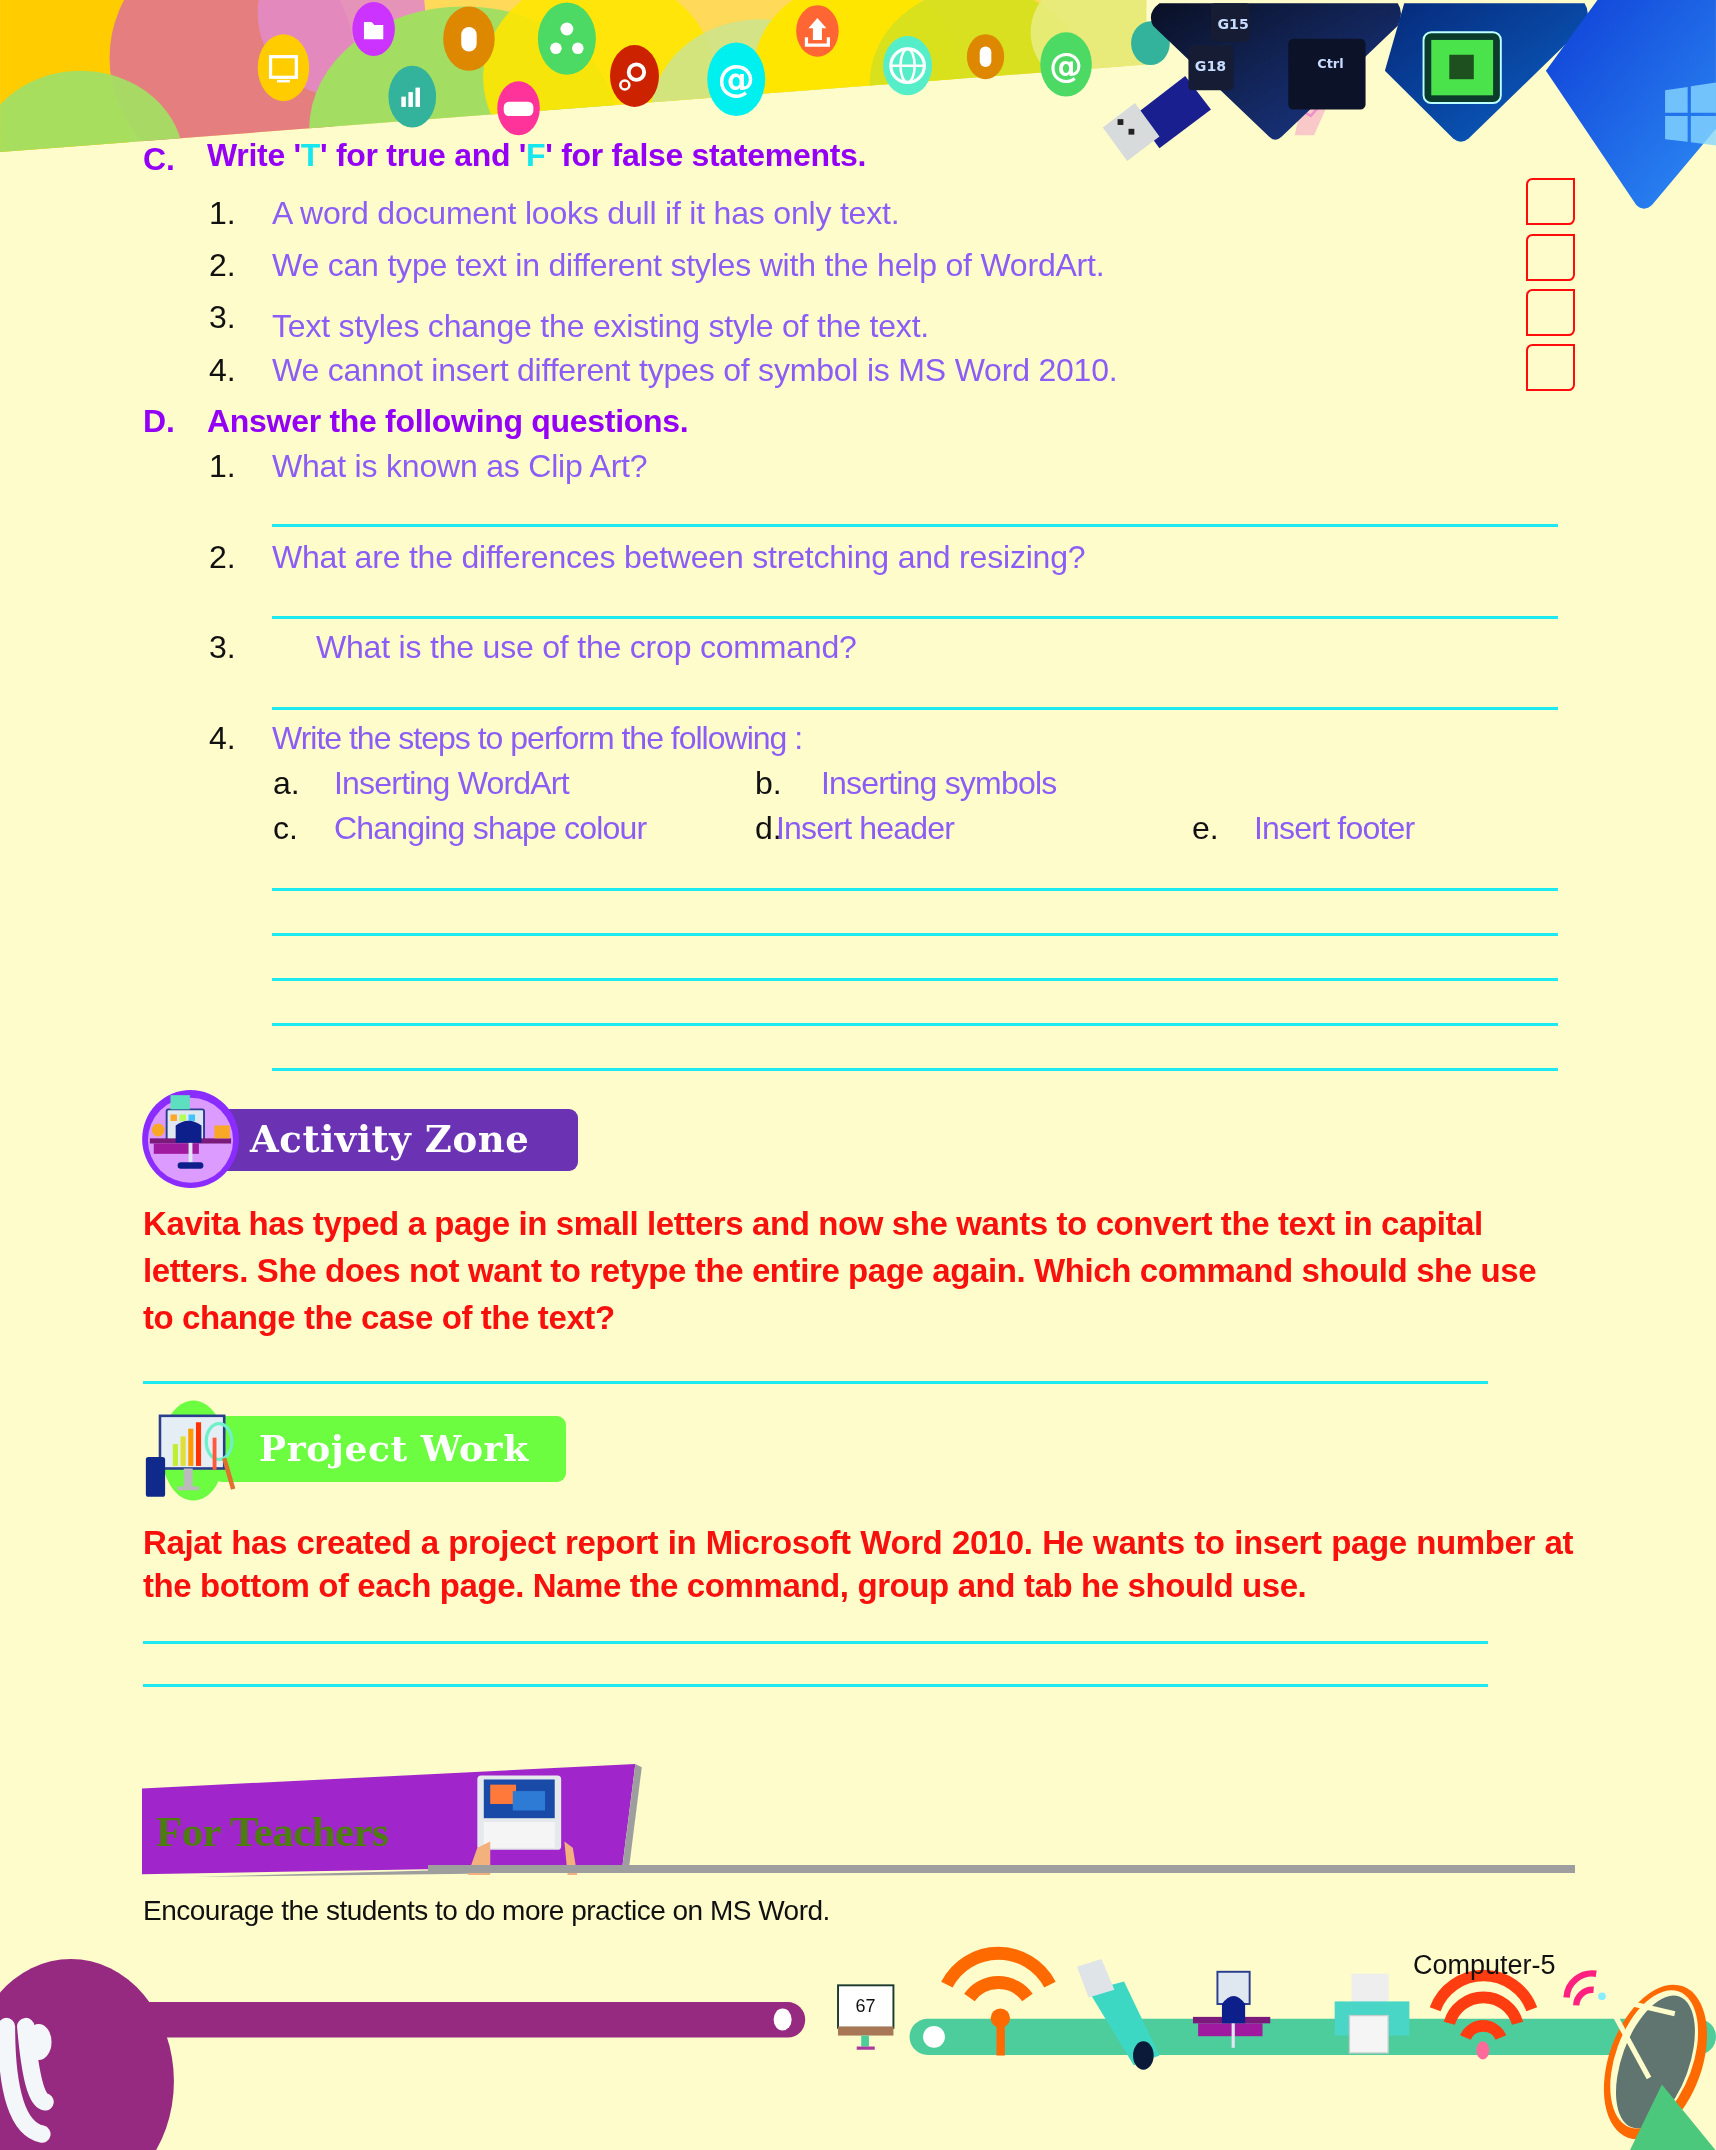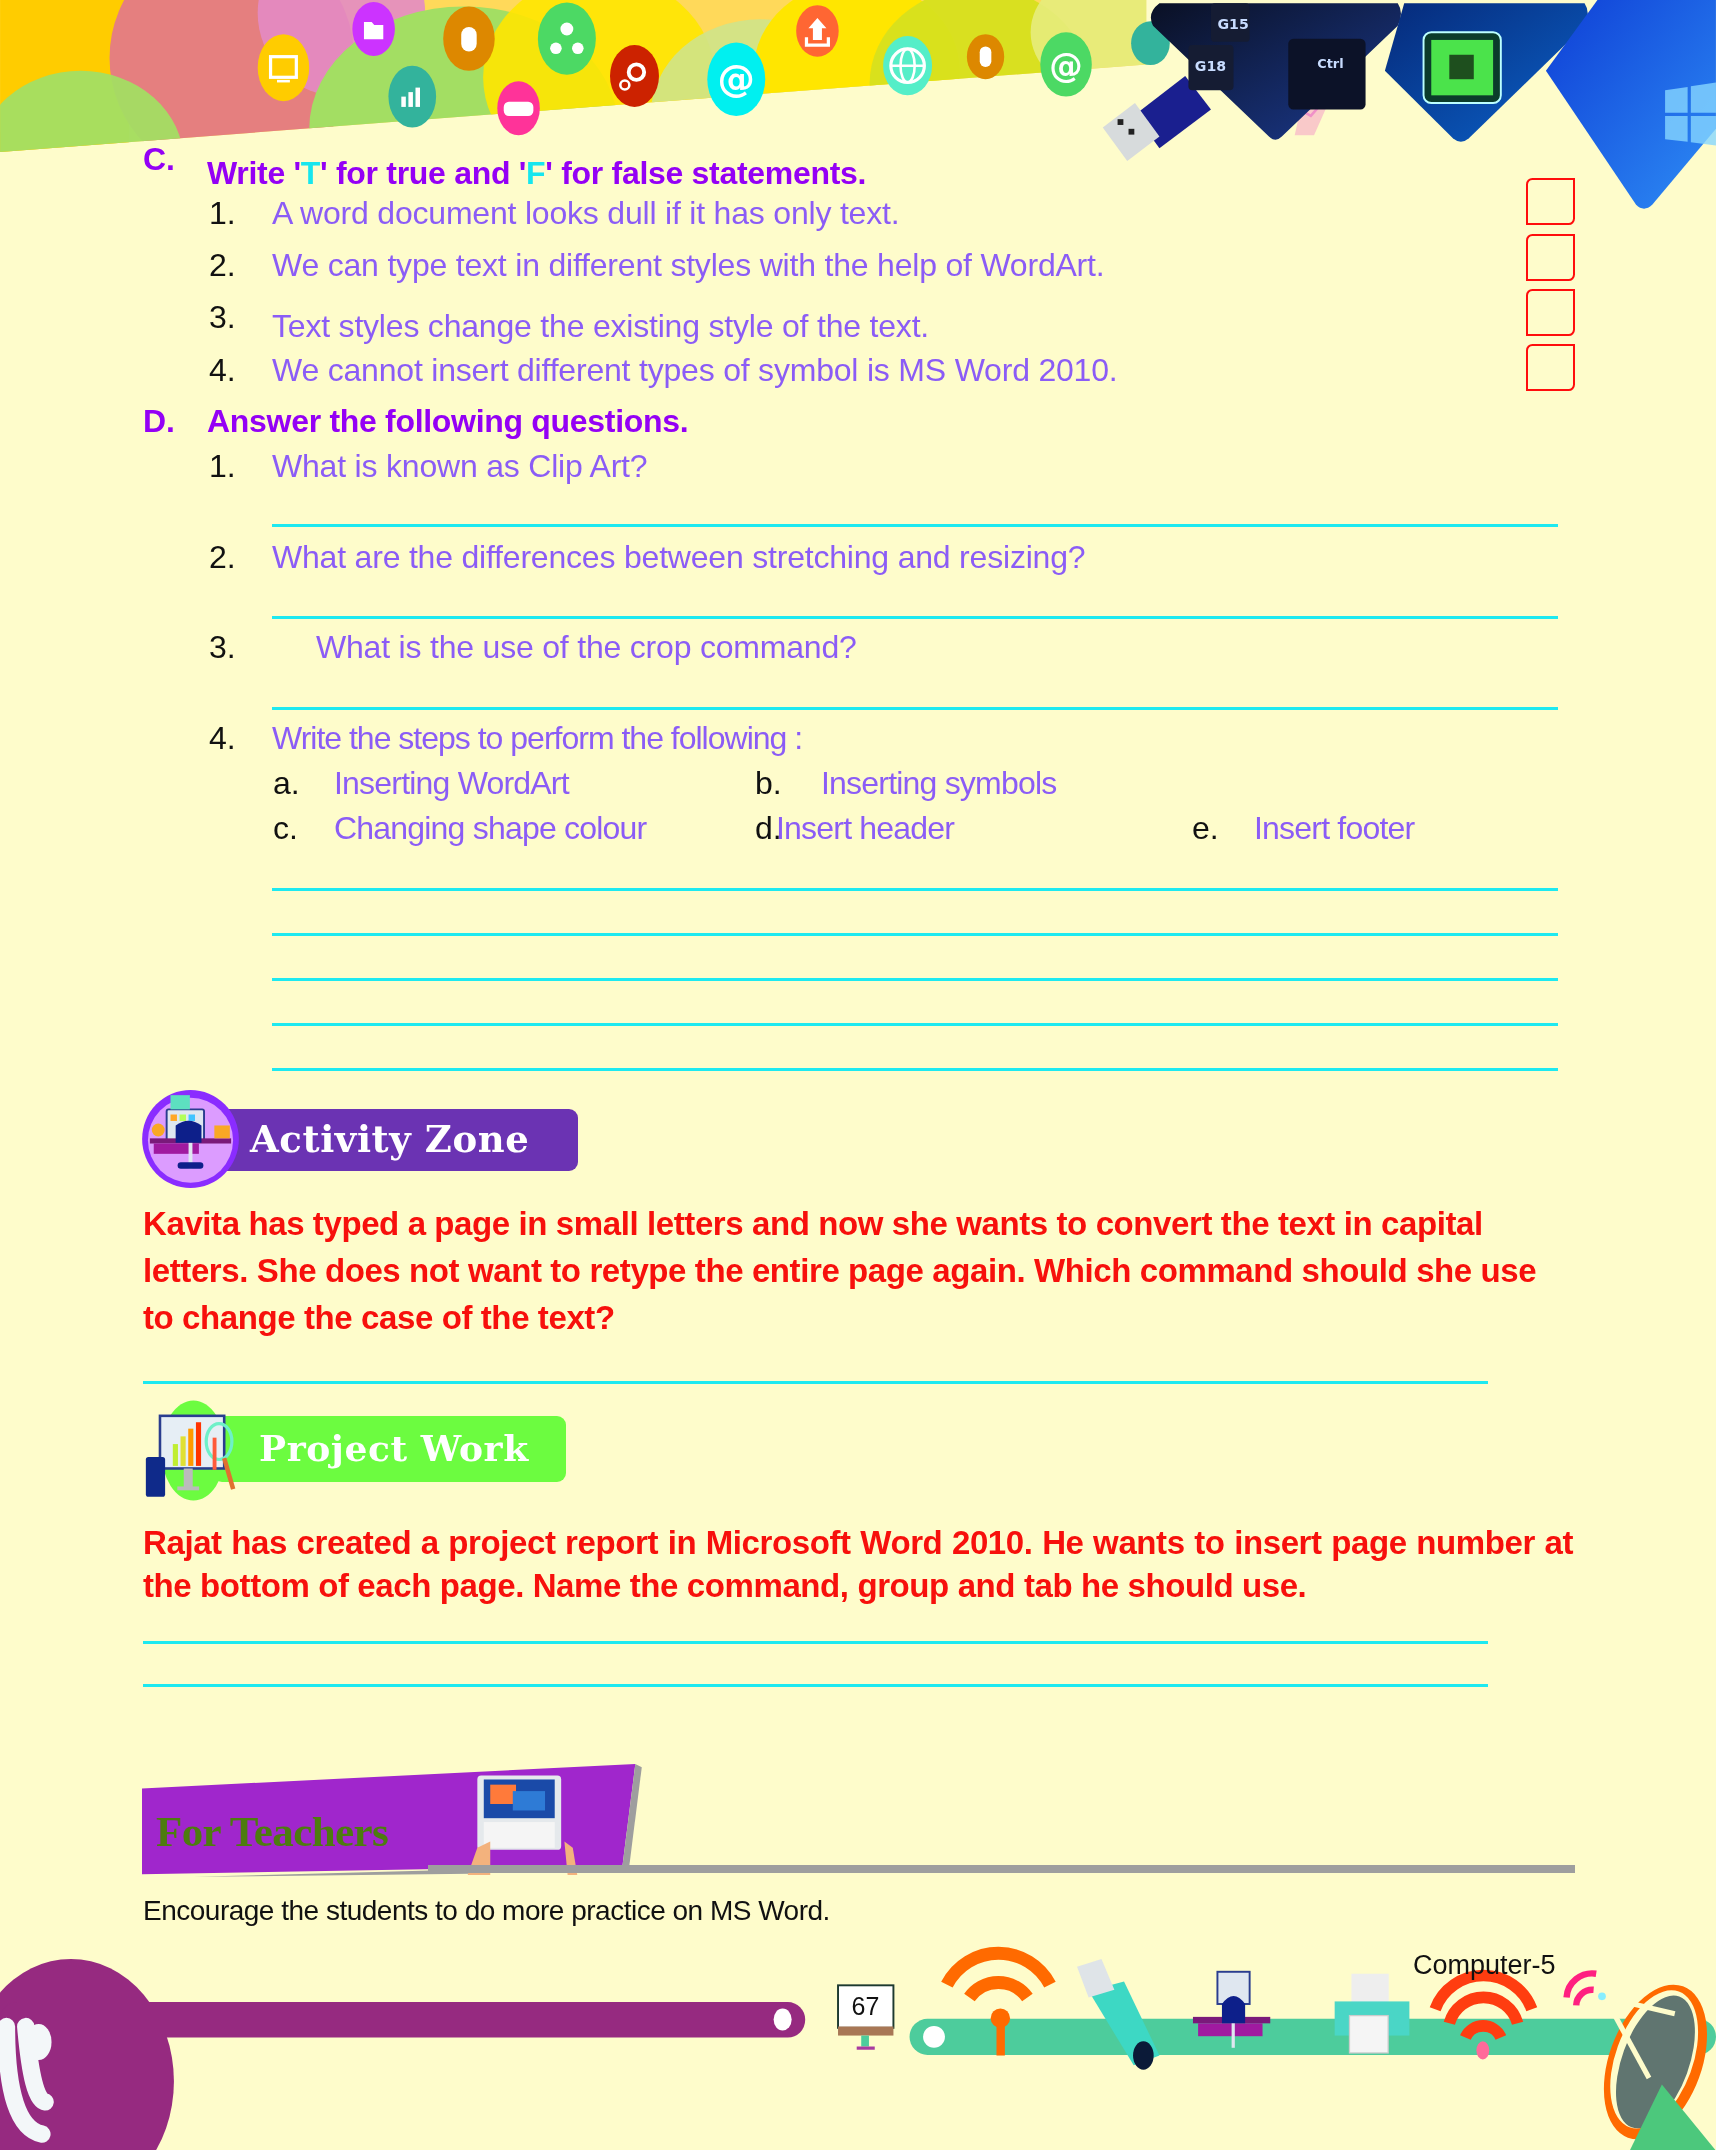--- a/index.html
+++ b/index.html
@@ -37,21 +37,21 @@
   #pw-box { position:absolute; left:213px; top:1416px; width:353px; height:66px; background:#6cfc40; border-radius:9px; }
   #pw-text { position:absolute; left:259px; top:1430px; font-family:"DejaVu Serif", serif; font-weight:bold; font-size:36px; color:#fff; letter-spacing:0.6px; }
   #pw-icon { position:absolute; left:142px; top:1399px; width:122px; height:103px; }
 
   #ft-shape { position:absolute; left:142px; top:1764px; width:503px; height:129px; }
   #ft-text { position:absolute; left:156px; top:1810px; font-size:43px; font-weight:bold; color:#4d7c0f; letter-spacing:-0.6px;font-family:Liberation Serif, serif; }
   #ft-bar { position:absolute; left:428px; top:1865px; width:1147px; height:7.7px; background:#9e9e9e; }
   #ft-note { position:absolute; left:143px; top:1897px; font-size:28px; color:#111; letter-spacing:-0.5px; }
 
   #footer { position:absolute; left:0; top:1933px; width:1716px; height:218px; }
-  #page-num { position:absolute; left:838px; top:1986px; width:55px; height:52px; text-align:center; font-size:25px; line-height:40px; color:#111; }
+  #page-num { position:absolute; left:838px; top:1986px; width:55px; height:52px; text-align:center; font-size:18px; line-height:40px; color:#111; }
   #series { position:absolute; left:1413px; top:1952px; font-size:27px; color:#111; }
 </style>
 </head>
 <body>
 
 <svg id="banner" viewBox="0 0 2664 340">
   <defs>
     <clipPath id="bclip">
         <polygon points="0,0 1780,0 1780,100 0,236"></polygon>
       </clipPath>
@@ -143,21 +143,21 @@
   <rect x="2250" y="85" width="38" height="38" fill="#1e4f1e"></rect>
 
   <path d="M2400,110 L2480,0 L2664,0 L2664,200 L2565,318 Q2552,330 2540,318 Z" fill="url(#wing)"></path>
   <polygon points="2585,140 2620,135 2620,175 2585,175" fill="#86d6ff" opacity="0.8"></polygon>
   <polygon points="2625,134 2664,128 2664,175 2625,175" fill="#86d6ff" opacity="0.8"></polygon>
   <polygon points="2585,180 2620,180 2620,220 2585,216" fill="#86d6ff" opacity="0.8"></polygon>
   <polygon points="2625,180 2664,180 2664,226 2625,221" fill="#86d6ff" opacity="0.8"></polygon>
 </svg>
 
 <div class="sec-letter t" style="top:143px;">C.</div>
-<div class="sec-title t" style="top:157px;"><span>Write '</span><span class="cy">T</span><span>' for true and '</span><span class="cy">F</span><span>' for false statements.</span></div>
+<div class="sec-title t" style="top:139px;"><span>Write '</span><span class="cy">T</span><span>' for true and '</span><span class="cy">F</span><span>' for false statements.</span></div>
 
 <div class="num t" style="top:197px;">1.</div>
 <div class="item t" style="top:197px;">A word document looks dull if it has only text.</div>
 <div class="num t" style="top:249px;">2.</div>
 <div class="item t" style="top:249px;">We can type text in different styles with the help of WordArt.</div>
 <div class="num t" style="top:301px;">3.</div>
 <div class="item t" style="top:310px;">Text styles change the existing style of the text.</div>
 <div class="num t" style="top:354px;">4.</div>
 <div class="item t" style="top:354px;">We cannot insert different types of symbol is MS Word 2010.</div>
 

